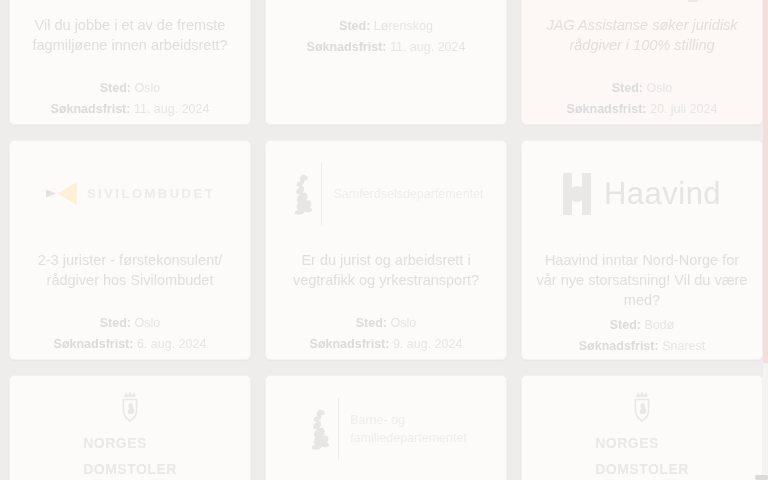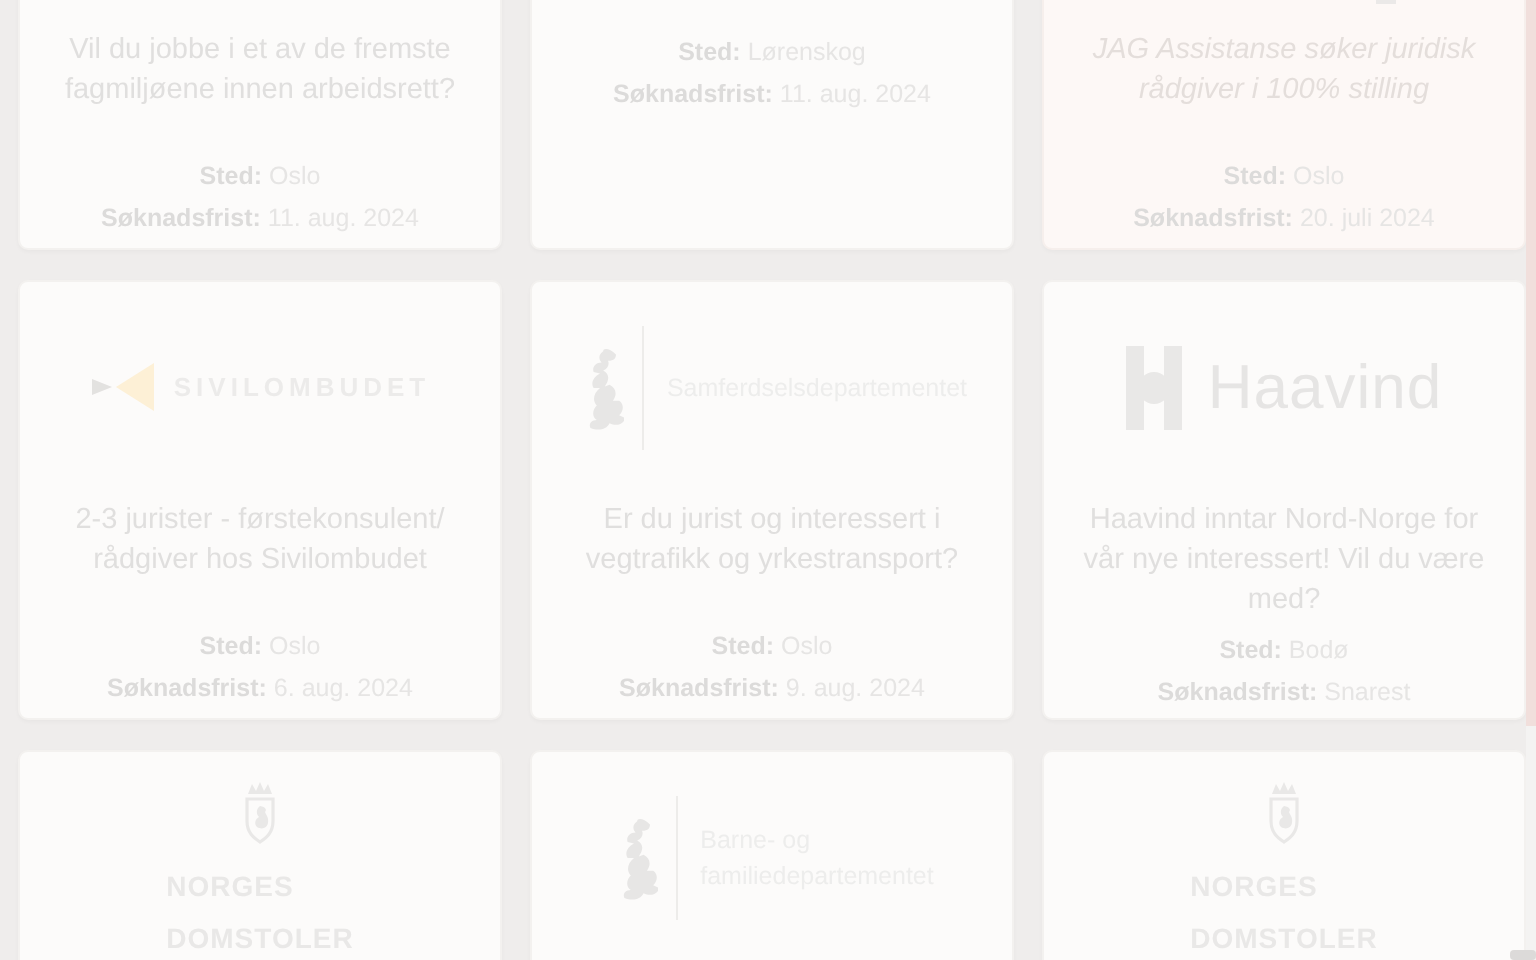--- a/index.html
+++ b/index.html
@@ -124,37 +124,37 @@
       <div class="dep-logo">
         <svg width="24" height="42" viewBox="0 0 30 52">
           <path d="M17 3 c-3 2 -3 5 -1 7 c-4 0 -6 3 -5 6 l4 1 c-4 2 -6 6 -4 9 l4 0 c-4 3 -5 8 -2 11 c-3 3 -3 7 0 9 c-4 0 -5 3 -4 5 c5 2 10 1 12 -3 c4 2 8 1 10 -3 l-4 -2 c3 -3 3 -7 0 -9 l-4 0 c3 -4 2 -8 -2 -10 l-3 1 c3 -4 3 -8 -1 -10 c3 -1 4 -4 3 -6 c4 0 5 -2 5 -4 c-4 -4 -8 -4 -8 -2 z" fill="#e7e6e5"></path>
         </svg>
         <div class="dep-divider"></div>
         <div class="dep-text">
           <div>Samferdselsdepartementet</div>
         </div>
       </div>
     </div>
-    <div class="title">Er du jurist og interessert i vegtrafikk og yrkestransport?</div>
+    <div class="title">Er du jurist og arbeidsrett i vegtrafikk og yrkestransport?</div>
     <div class="meta meta--sted"><span class="lbl">Sted:</span> <span>Oslo</span></div>
     <div class="meta meta--frist"><span class="lbl">Søknadsfrist:</span> <span>9. aug. 2024</span></div>
   </div>
 
   <div class="card">
     <div class="logo-area">
       <div class="haav-logo">
         <div class="haav-mark">
           <div class="haav-bar haav-bar--l"></div>
           <div class="haav-bar haav-bar--r"></div>
           <div class="haav-dot"></div>
         </div>
         <span class="haav-text">Haavind</span>
       </div>
     </div>
-    <div class="title">Haavind inntar Nord-Norge for vår nye interessert! Vil du være med?</div>
+    <div class="title">Haavind inntar Nord-Norge for vår nye storsatsning! Vil du være med?</div>
     <div class="meta meta--sted"><span class="lbl">Sted:</span> <span>Bodø</span></div>
     <div class="meta meta--frist"><span class="lbl">Søknadsfrist:</span> <span>Snarest</span></div>
   </div>
 
   <div class="card">
     <div class="logo-area logo-area--top">
       <div class="dom-logo">
         <svg width="20" height="34" viewBox="0 0 20 34">
           <path d="M4 7 L6 2 L8 5.5 L10 1 L12 5.5 L14 2 L16 7 Z" fill="#e9e8e7"></path>
           <path d="M3.5 9.5 h13 v11 c0 6 -3.5 8.5 -6.5 10.5 c-3 -2 -6.5 -4.5 -6.5 -10.5 z" fill="none" stroke="#e9e8e7" stroke-width="1.6"></path>

